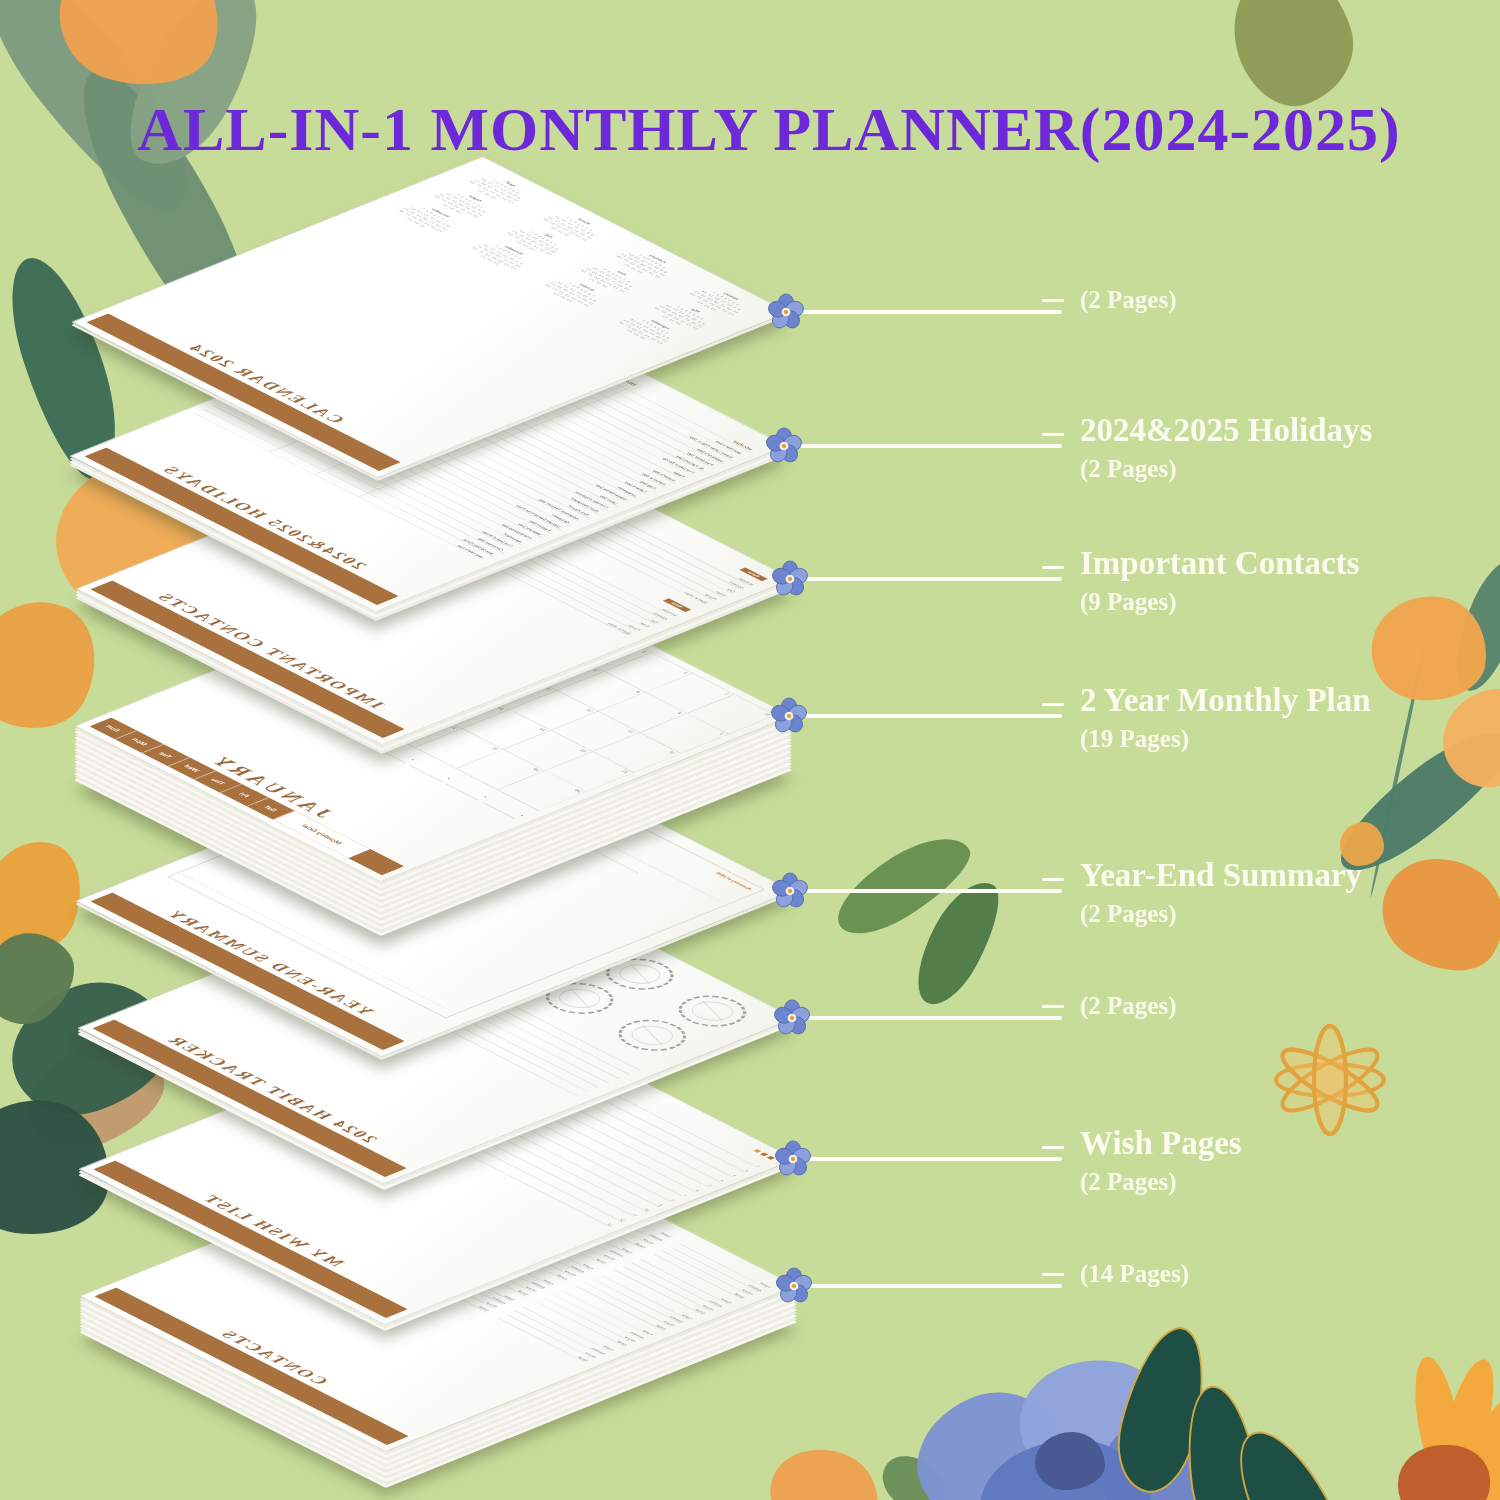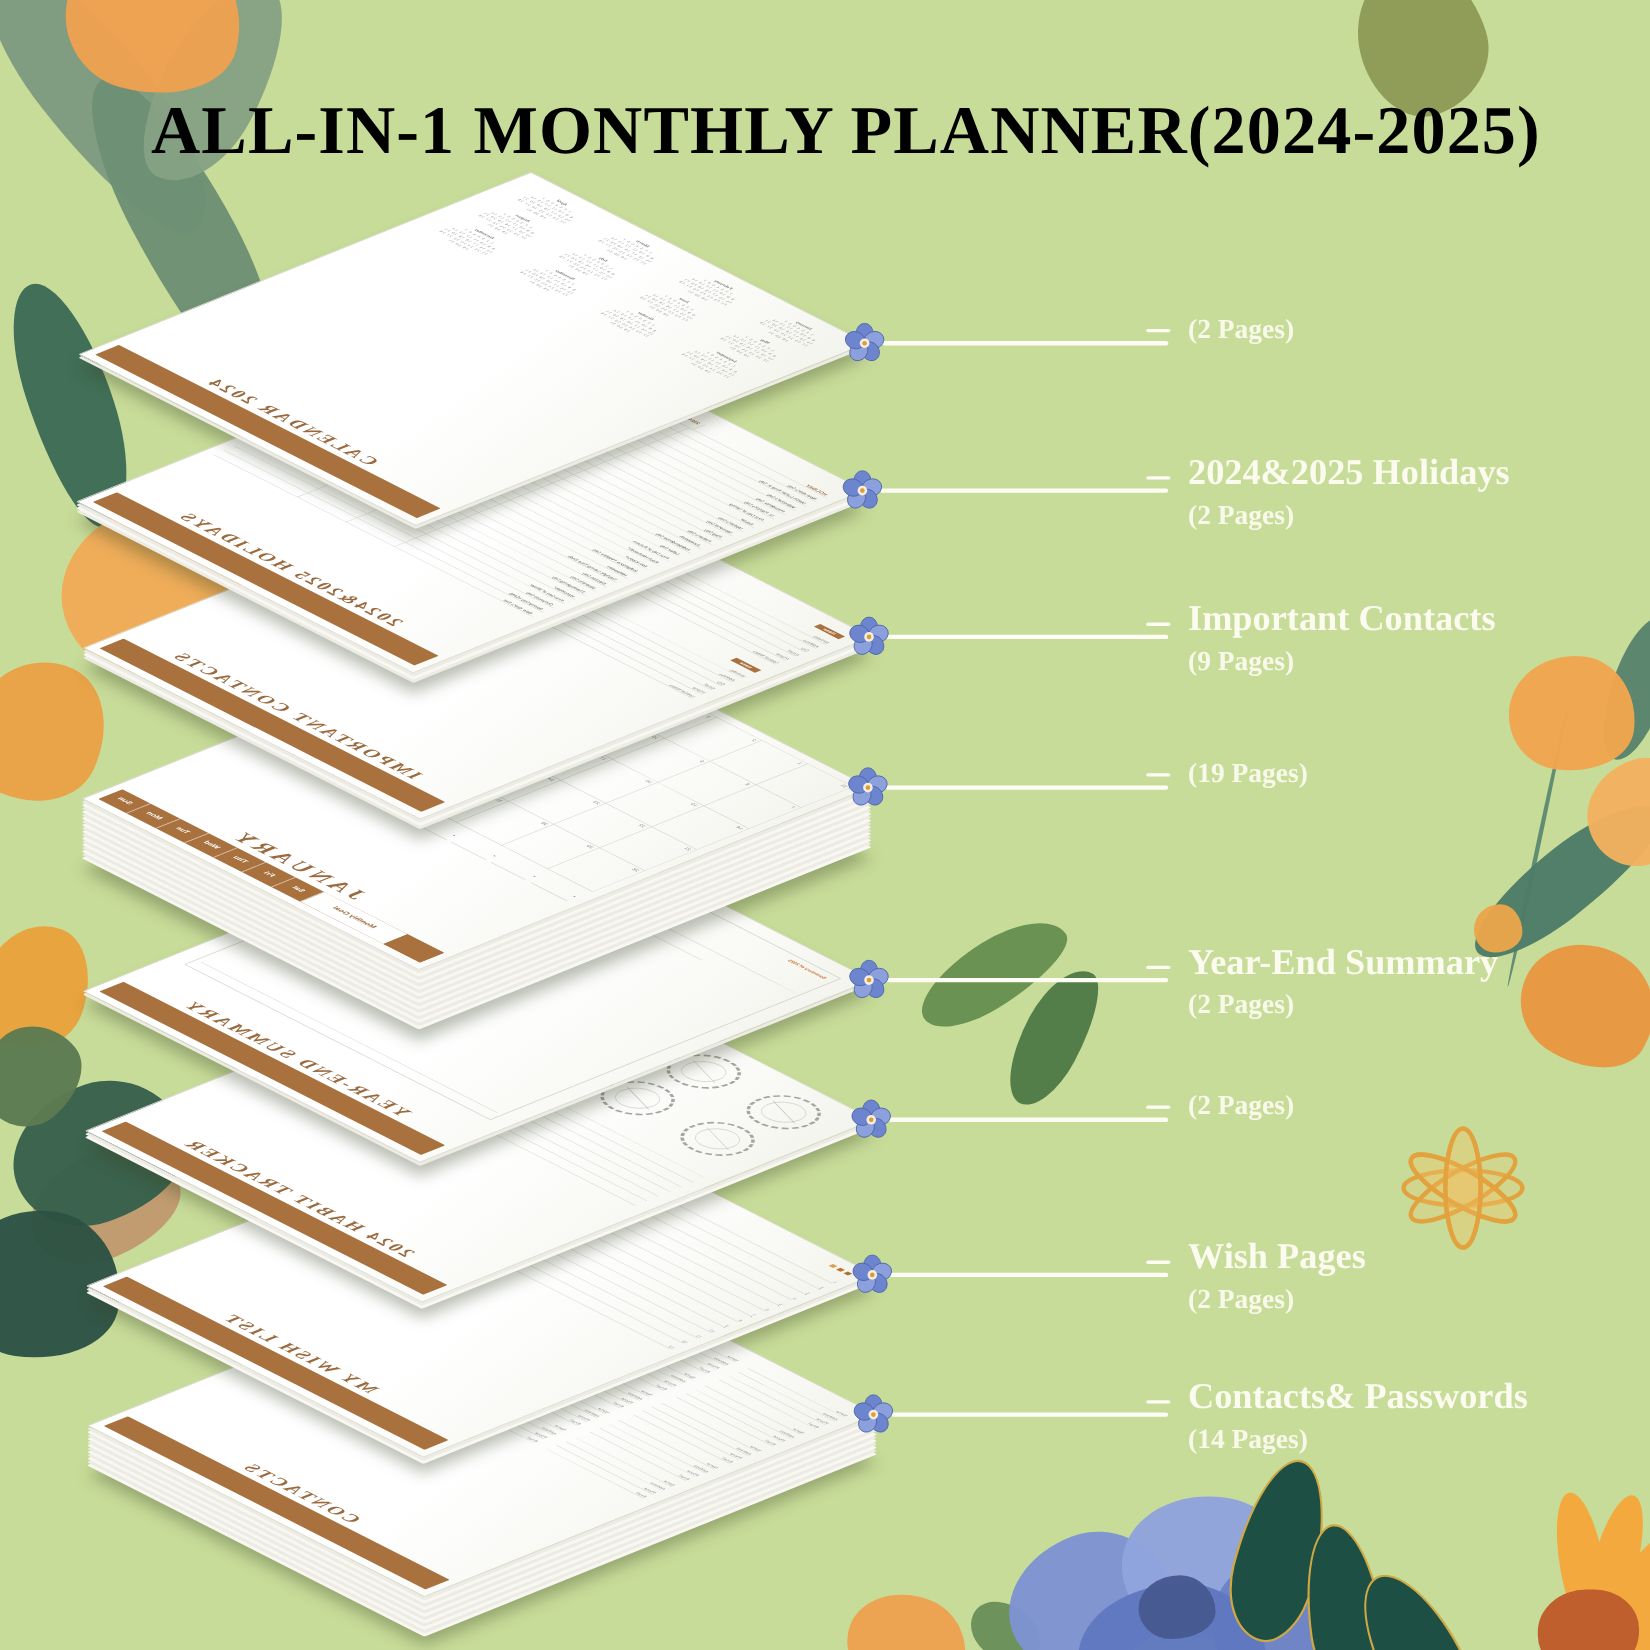--- a/index.html
+++ b/index.html
@@ -1,21 +1,21 @@
 <!DOCTYPE html>
 <html><head>
 <meta charset="utf-8">
 <style>
   html,body{margin:0;padding:0;background:#9aa86d;}
   #stage{position:relative;width:1500px;height:1500px;overflow:hidden;
          background:#c8dc99;font-family:"Liberation Serif",serif;}
 
   
-  #main-title{position:absolute;top:42px;left:0;right:0;text-align:center;z-index:30;
-    font:700 62px "Liberation Serif",serif;color:#000000;letter-spacing:1px;padding-left:38px;}
+  #main-title{position:absolute;top:52px;left:0;right:0;text-align:center;z-index:30;
+    font:700 62px "Liberation Serif",serif;color:#6d28d9;letter-spacing:1px;padding-left:38px;}
 
   
   .blob{position:absolute;z-index:1;}
   .gold{border:2px solid #cfa844;}
 
   
   .page{position:absolute;width:340px;height:450px;transform-origin:0 0;
     transform:matrix(0.897,0.456,0.911,-0.367,0,0);
     background:linear-gradient(105deg,#ffffff 55%,#f4f4ee);
     border:1px solid #dcdcd4;border-radius:2px;overflow:hidden;}
@@ -966,20 +966,21 @@
           <ellipse cx="20" cy="10.5" rx="8.2" ry="9.5" fill="#8ba0dc" stroke="#4f66a6" stroke-width=".8" transform="rotate(72 20 20)"></ellipse>
           <ellipse cx="20" cy="10.5" rx="8.2" ry="9.5" fill="#6d85cf" stroke="#4f66a6" stroke-width=".8" transform="rotate(144 20 20)"></ellipse>
           <ellipse cx="20" cy="10.5" rx="8.2" ry="9.5" fill="#8ba0dc" stroke="#4f66a6" stroke-width=".8" transform="rotate(216 20 20)"></ellipse>
           <ellipse cx="20" cy="10.5" rx="8.2" ry="9.5" fill="#6d85cf" stroke="#4f66a6" stroke-width=".8" transform="rotate(288 20 20)"></ellipse>
           <circle cx="20" cy="20" r="4.6" fill="#f3eede"></circle>
           <circle cx="20" cy="20" r="2.2" fill="#e09a36"></circle>
         </svg></div>
       <div class="c-line" style="left: 805px; top: 714px; width: 257px;"></div>
       <div class="c-tick" style="left: 1042px; top: 703px; width: 22px;"></div>
       <div class="c-label" style="left: 1080px; top: 683px;">
+        <div class="c-title">2 Year Monthly Plan</div>
         <div class="c-pages">(19 Pages)</div>
       </div>
       <div class="pansy" style="left: 771px; top: 872px; width: 38px; height: 38px;"><svg width="38" height="38" viewBox="0 0 40 40">
           <ellipse cx="20" cy="10.5" rx="8.2" ry="9.5" fill="#6d85cf" stroke="#4f66a6" stroke-width=".8" transform="rotate(0 20 20)"></ellipse>
           <ellipse cx="20" cy="10.5" rx="8.2" ry="9.5" fill="#8ba0dc" stroke="#4f66a6" stroke-width=".8" transform="rotate(72 20 20)"></ellipse>
           <ellipse cx="20" cy="10.5" rx="8.2" ry="9.5" fill="#6d85cf" stroke="#4f66a6" stroke-width=".8" transform="rotate(144 20 20)"></ellipse>
           <ellipse cx="20" cy="10.5" rx="8.2" ry="9.5" fill="#8ba0dc" stroke="#4f66a6" stroke-width=".8" transform="rotate(216 20 20)"></ellipse>
           <ellipse cx="20" cy="10.5" rx="8.2" ry="9.5" fill="#6d85cf" stroke="#4f66a6" stroke-width=".8" transform="rotate(288 20 20)"></ellipse>
           <circle cx="20" cy="20" r="4.6" fill="#f3eede"></circle>
           <circle cx="20" cy="20" r="2.2" fill="#e09a36"></circle>
@@ -1024,17 +1025,16 @@
           <ellipse cx="20" cy="10.5" rx="8.2" ry="9.5" fill="#8ba0dc" stroke="#4f66a6" stroke-width=".8" transform="rotate(72 20 20)"></ellipse>
           <ellipse cx="20" cy="10.5" rx="8.2" ry="9.5" fill="#6d85cf" stroke="#4f66a6" stroke-width=".8" transform="rotate(144 20 20)"></ellipse>
           <ellipse cx="20" cy="10.5" rx="8.2" ry="9.5" fill="#8ba0dc" stroke="#4f66a6" stroke-width=".8" transform="rotate(216 20 20)"></ellipse>
           <ellipse cx="20" cy="10.5" rx="8.2" ry="9.5" fill="#6d85cf" stroke="#4f66a6" stroke-width=".8" transform="rotate(288 20 20)"></ellipse>
           <circle cx="20" cy="20" r="4.6" fill="#f3eede"></circle>
           <circle cx="20" cy="20" r="2.2" fill="#e09a36"></circle>
         </svg></div>
       <div class="c-line" style="left: 810px; top: 1284px; width: 252px;"></div>
       <div class="c-tick" style="left: 1042px; top: 1273px; width: 22px;"></div>
       <div class="c-label" style="left: 1080px; top: 1253px;">
-        <div class="c-title">Contacts&amp; Passwords</div>
         <div class="c-pages">(14 Pages)</div>
       </div>
     </div>
 </div>
 
 </body></html>

